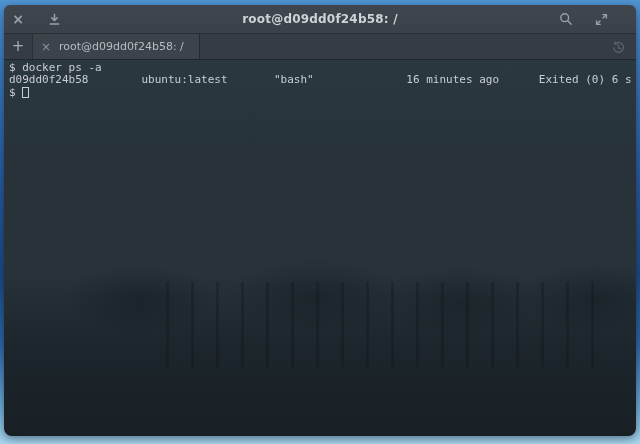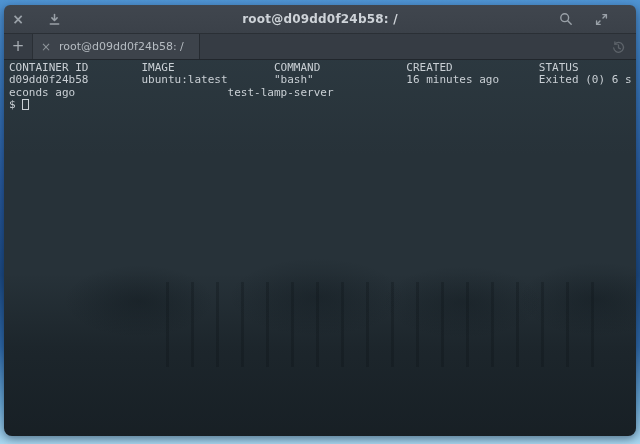--- a/index.html
+++ b/index.html
@@ -155,20 +155,19 @@
           <path d="M3.9 1.9v2.3h2.3"></path>
           <path d="M7.5 5v2.8l1.9 1"></path>
         </svg>
       </span>
     </div>
   </div>
 
   <div class="terminal">
     <div class="scene"></div>
     <div class="term-content">
-      <div class="term-line">CONTAINER ID        IMAGE               COMMAND             CREATED             STATUS</div>
+      <div class="term-line">$ docker ps -a</div>
       <div class="term-line">d09dd0f24b58        ubuntu:latest       "bash"              16 minutes ago      Exited (0) 6 s</div>
-      <div class="term-line">econds ago                       test-lamp-server</div>
       <div class="term-line"><span>$ </span><span class="cursor"></span></div>
     </div>
   </div>
 
 </div>
 
 </body></html>

